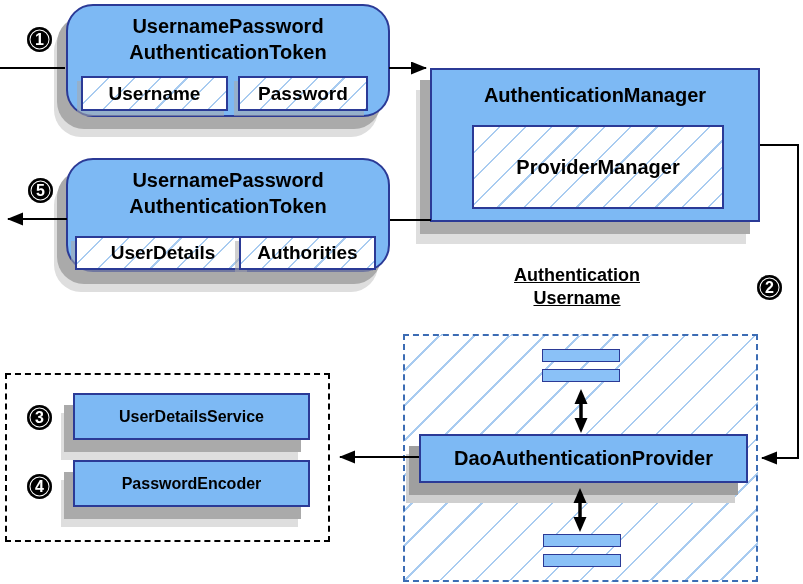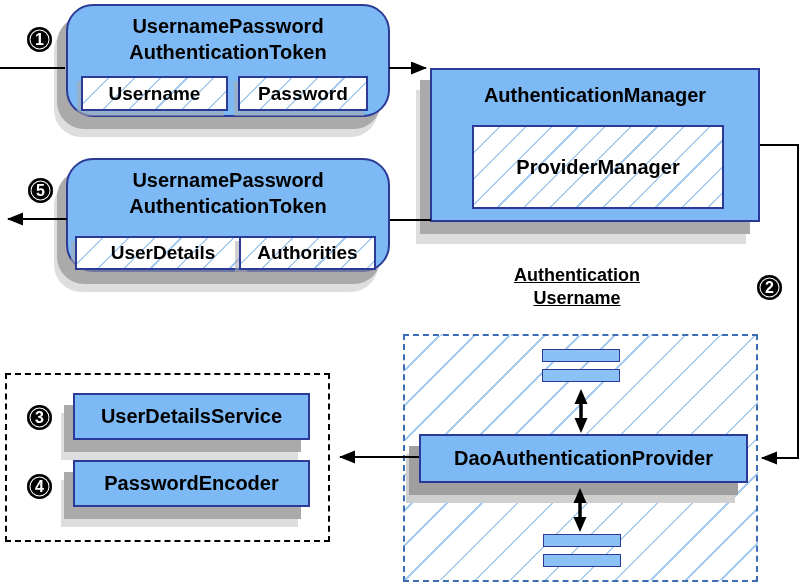--- a/index.html
+++ b/index.html
@@ -50,21 +50,21 @@
     position:absolute;width:78px;height:13px;background:var(--bar-fill);
     border:1.5px solid var(--node-border);box-sizing:border-box;
   }
   .dashed-blue-box{
     position:absolute;border:2.5px dashed var(--dashed-blue);box-sizing:border-box;
   }
   .dashed-black-box{
     position:absolute;border:2.5px dashed #000;box-sizing:border-box;background:transparent;
   }
   .svc{
-    position:absolute;width:237px;height:47px;font-size:20px;
+    position:absolute;width:237px;height:47px;font-size:16px;
   }
   .heading{
     position:absolute;text-align:center;font-weight:bold;font-size:18px;line-height:23px;
   }
   svg.overlay{position:absolute;left:0;top:0;z-index:6;pointer-events:none;}
   .layer{z-index:2;}
   .layer-top{z-index:4;}
 </style>
 </head>
 <body>

